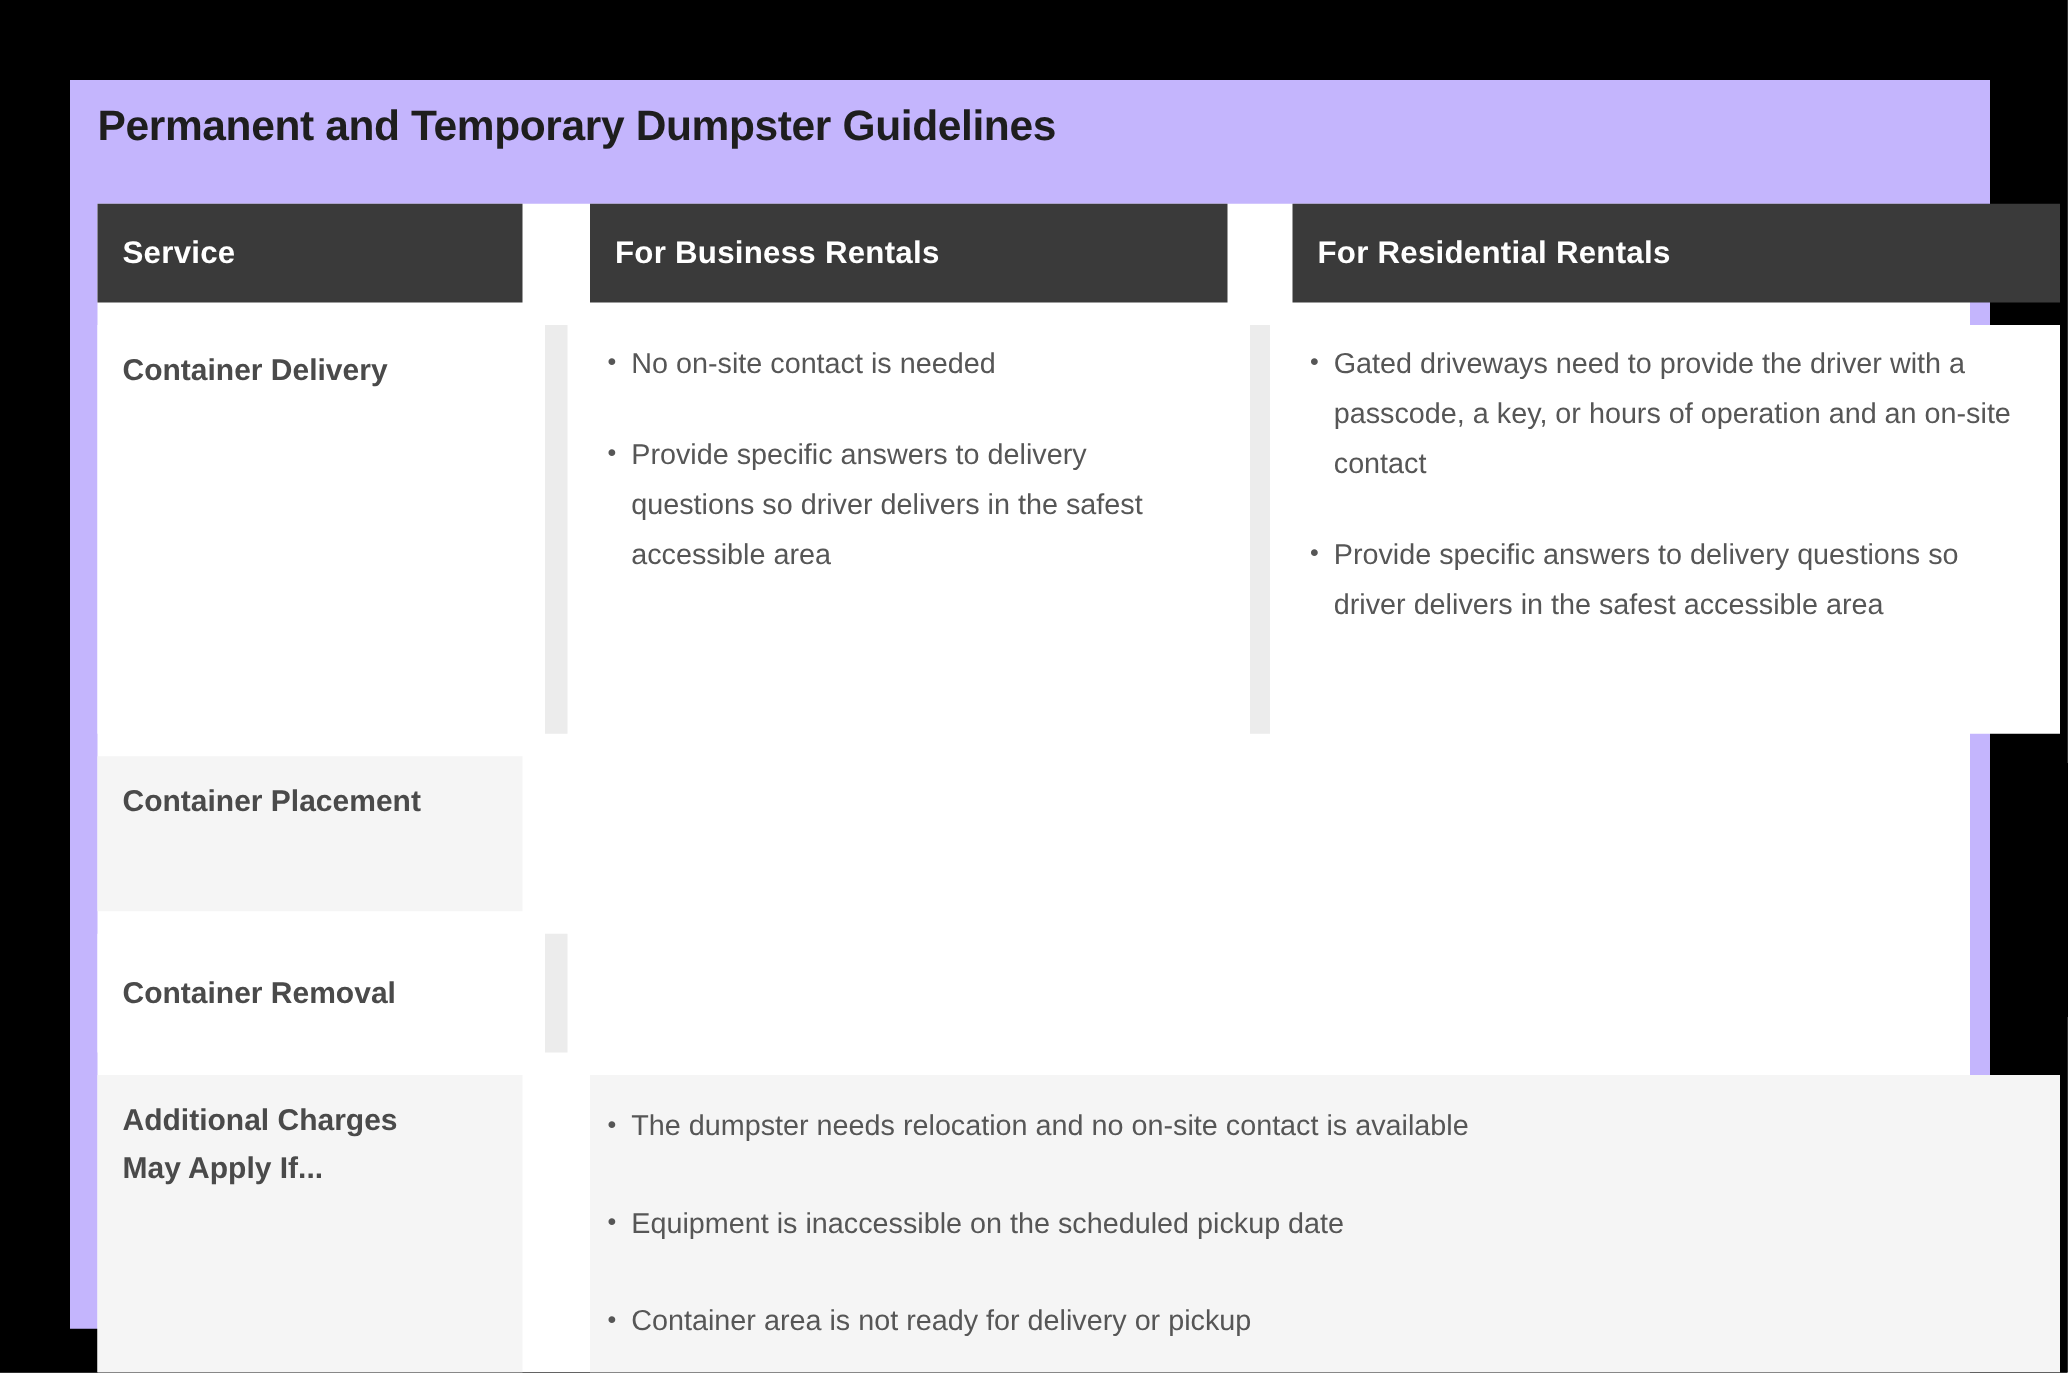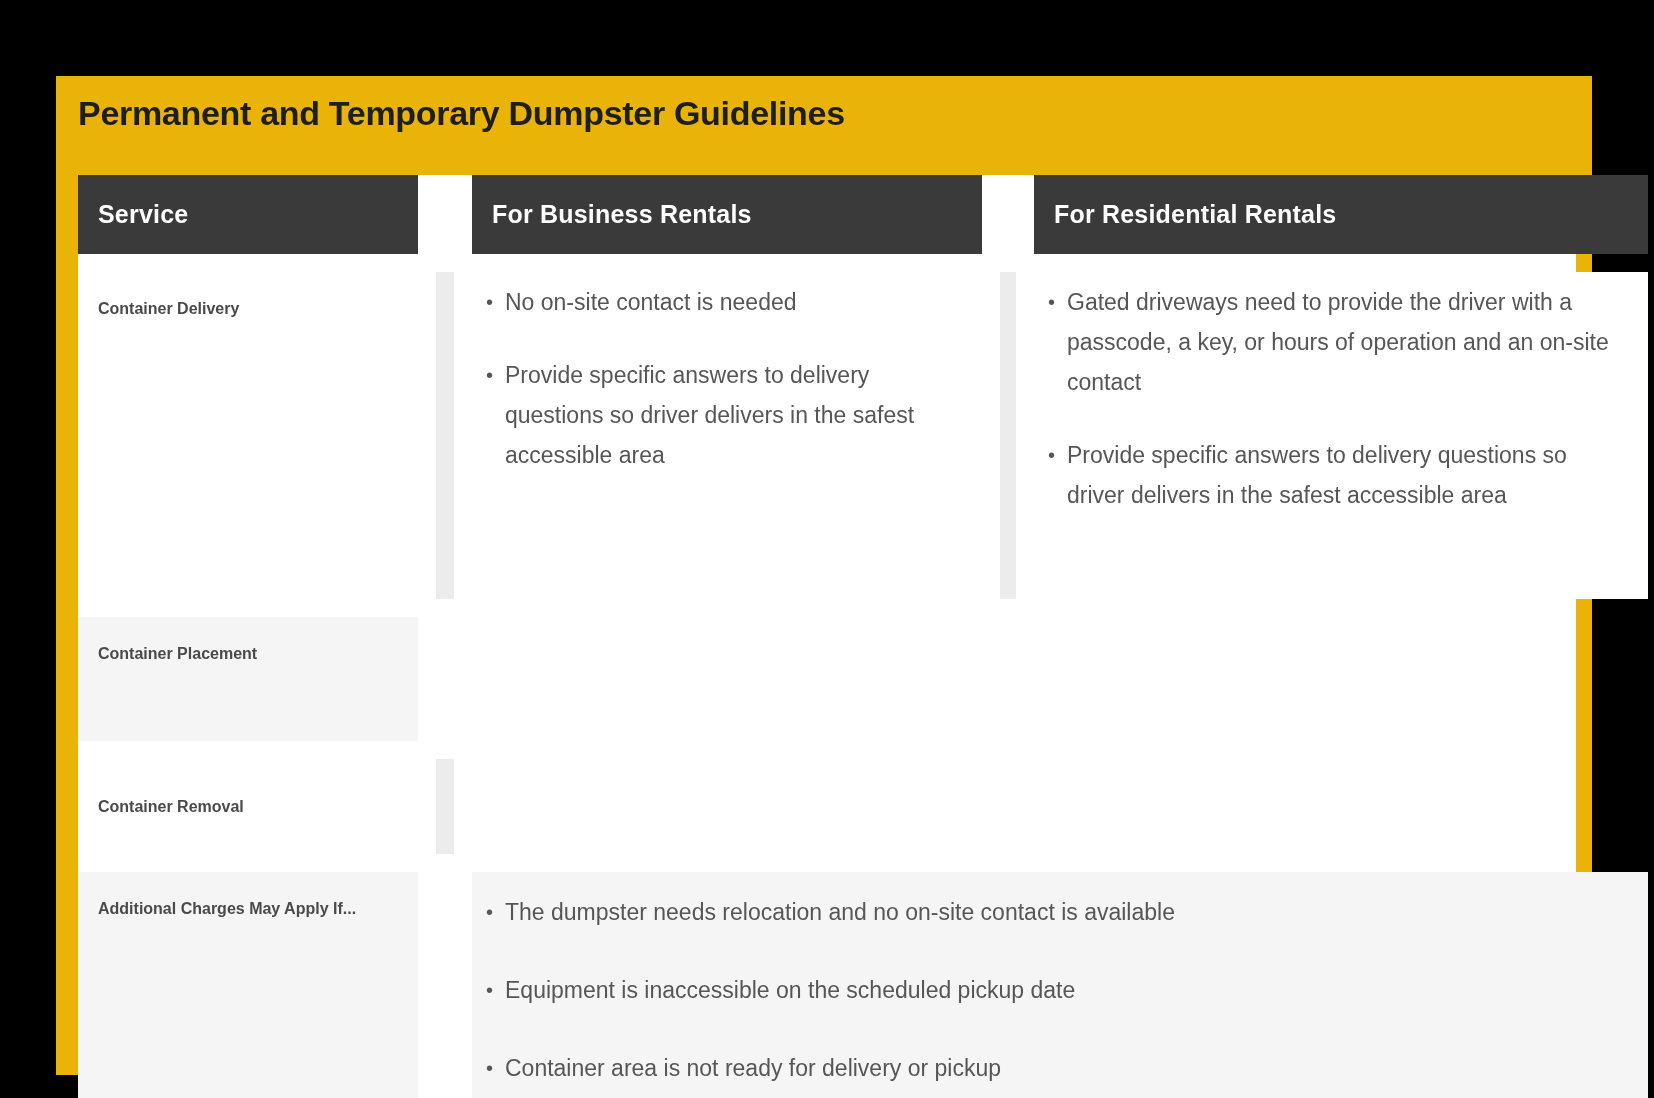--- a/index.html
+++ b/index.html
@@ -6,23 +6,23 @@
   html, body { background: #000; }
   body { font-family: "Liberation Sans", "DejaVu Sans", sans-serif; }
   .stage {
     position: relative;
     width: 1654px; height: 1098px;
     background: #000;
     overflow: hidden;
   }
   .card {
     position: absolute;
-    left: 56px; top: 76px;
+    left: 56px; top: 64px;
     width: 1536px; height: 999px;
-    background: #eab308;
+    background: #c4b5fd;
     padding: 14px 16px 0 22px;
   }
   .title {
     font-size: 34px;
     font-weight: bold;
     letter-spacing: -0.3px;
     line-height: 46px;
     color: #1e1e1e;
     margin-bottom: 39px;
   }
@@ -49,21 +49,21 @@
   .r4 { grid-row: 4; } .r5 { grid-row: 5; }
   .c1 { grid-column: 1; } .c2 { grid-column: 2; } .c3 { grid-column: 3; }
   .c4 { grid-column: 4; } .c5 { grid-column: 5; }
   .merged { grid-column: 3 / 6; }
   .white { background: #ffffff; }
   .gray  { background: #f5f5f5; }
   .stripe { background: #ececec; }
   .label-cell { padding: 18px 16px 0 20px; }
   .label {
     display: inline-block;
-    font-size: 16px;
+    font-size: 24px;
     font-weight: bold;
     color: #4a4a4a;
     line-height: 38px;
     max-width: 270px;
   }
   .label-center {
     display: flex;
     align-items: center;
     padding: 0 16px 0 20px;
   }

